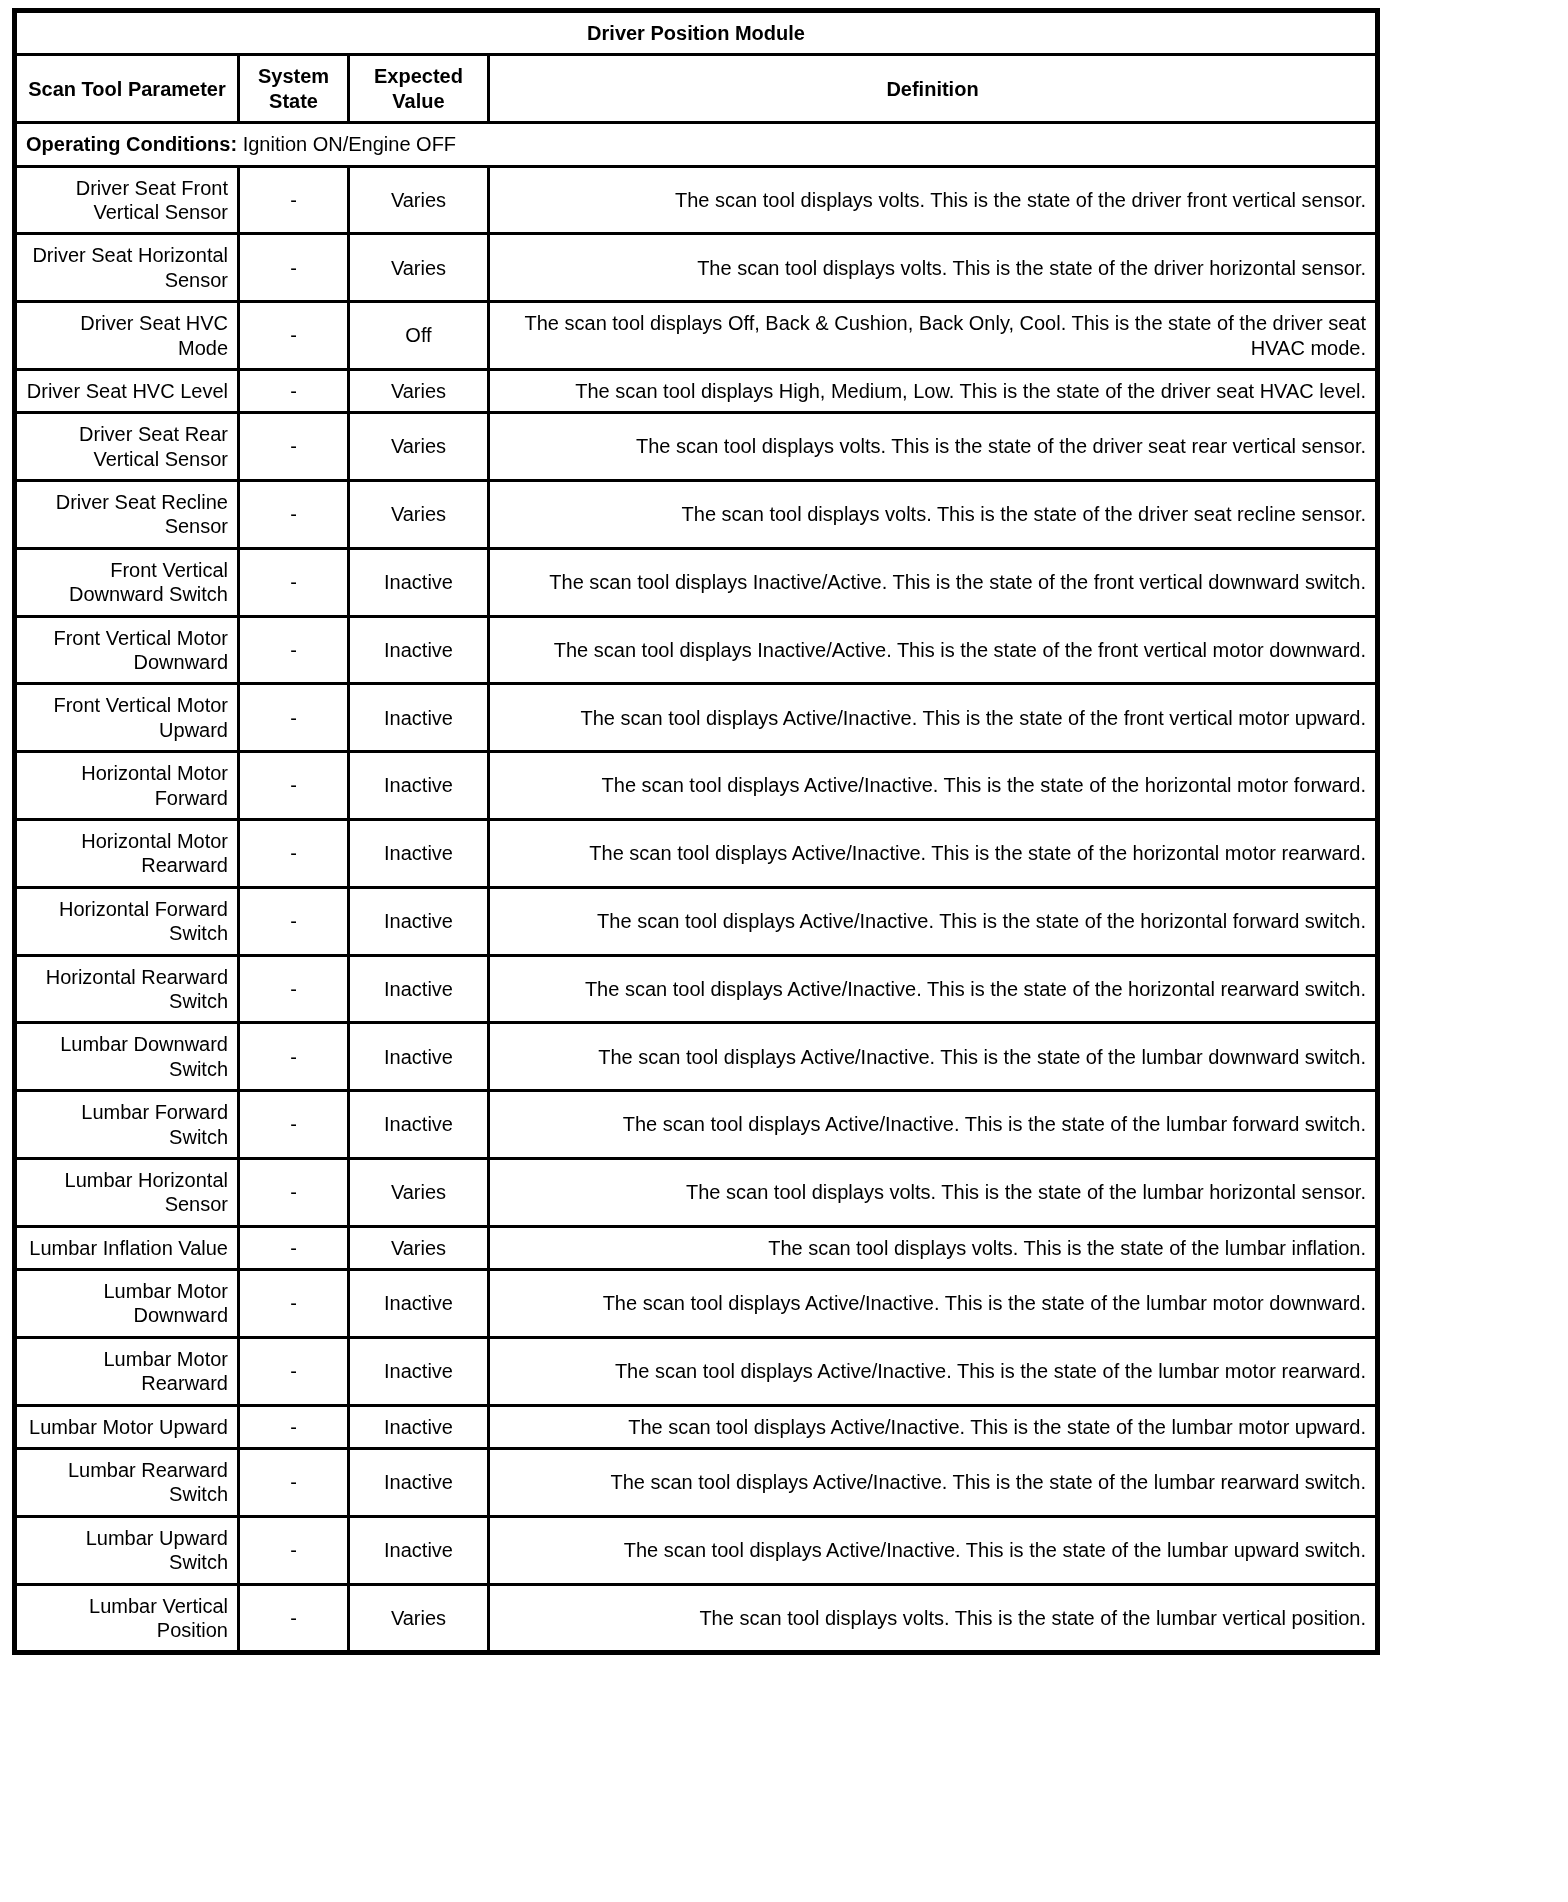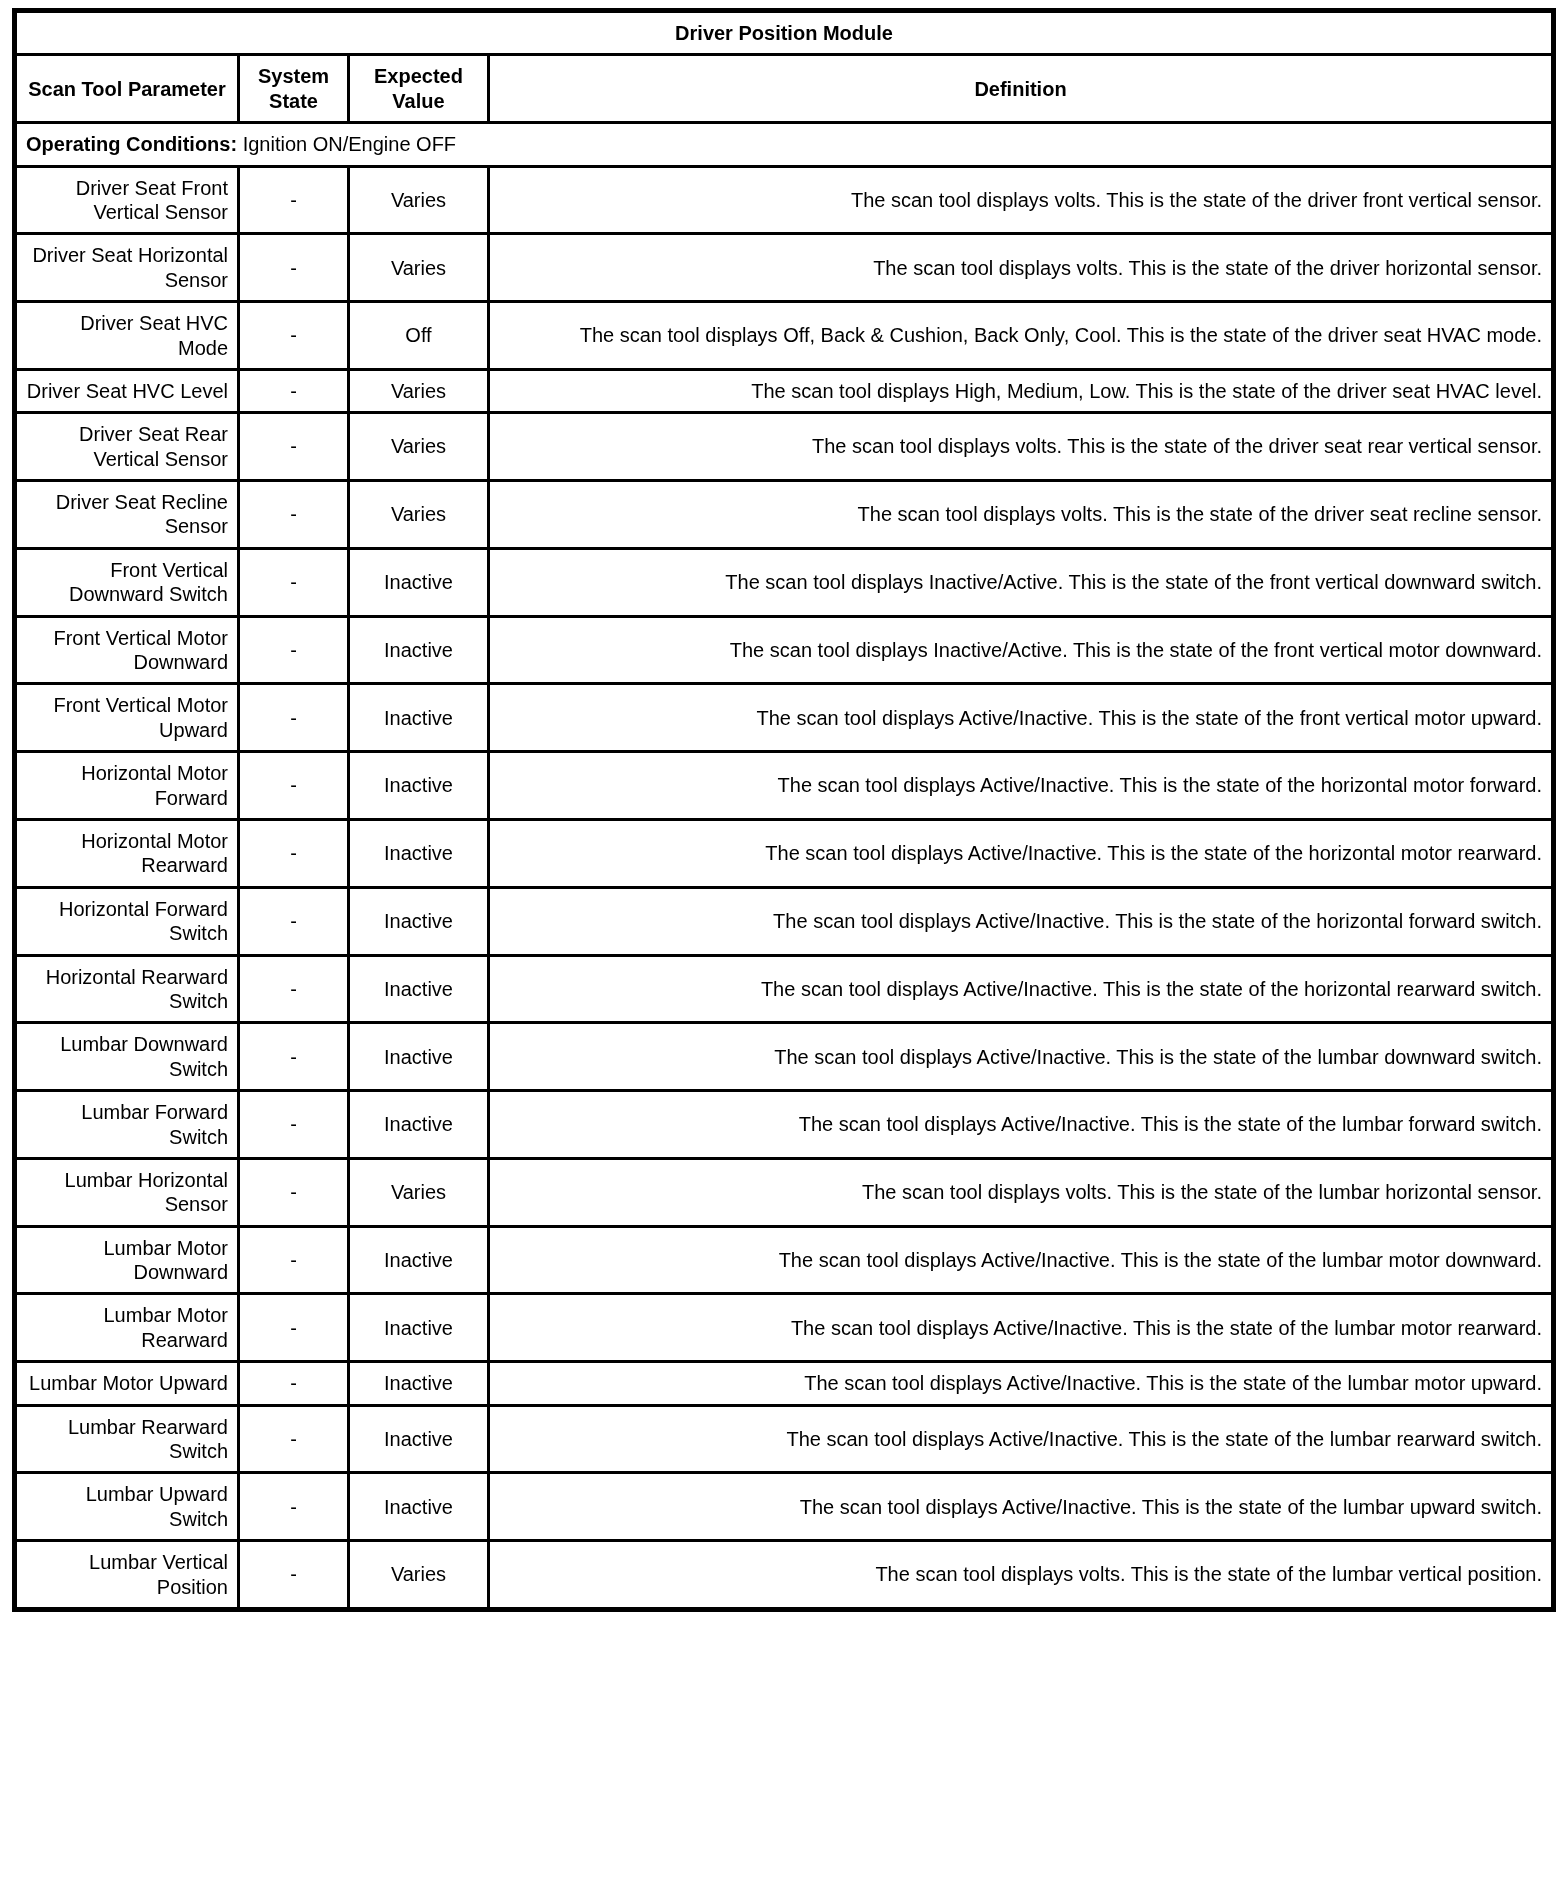--- a/index.html
+++ b/index.html
@@ -8,21 +8,21 @@
     background: #ffffff;
   }
   body {
     padding: 8px 12px;
     font-family: "Liberation Sans", sans-serif;
     color: #000;
   }
   table.param-table {
     border-collapse: collapse;
     table-layout: fixed;
-    width: 1544px;
+    width: 1368px;
     border: 5px solid #000;
     background: #fff;
   }
   .param-table th,
   .param-table td {
     border: 3px solid #000;
     font-family: "Liberation Sans", sans-serif;
     font-size: 20px;
     line-height: 1.22;
     color: #000;
@@ -171,20 +171,26 @@
         <td class="col-expected">Inactive</td>
         <td class="col-definition">The scan tool displays Active/Inactive. This is the state of the lumbar forward switch.</td>
       </tr>
       <tr>
         <td class="col-param">Lumbar Horizontal Sensor</td>
         <td class="col-state">-</td>
         <td class="col-expected">Varies</td>
         <td class="col-definition">The scan tool displays volts. This is the state of the lumbar horizontal sensor.</td>
       </tr>
       <tr>
+        <td class="col-param">Lumbar Inflation Value</td>
+        <td class="col-state">-</td>
+        <td class="col-expected">Varies</td>
+        <td class="col-definition">The scan tool displays volts. This is the state of the lumbar inflation.</td>
+      </tr>
+      <tr>
         <td class="col-param">Lumbar Motor Downward</td>
         <td class="col-state">-</td>
         <td class="col-expected">Inactive</td>
         <td class="col-definition">The scan tool displays Active/Inactive. This is the state of the lumbar motor downward.</td>
       </tr>
       <tr>
         <td class="col-param">Lumbar Motor Rearward</td>
         <td class="col-state">-</td>
         <td class="col-expected">Inactive</td>
         <td class="col-definition">The scan tool displays Active/Inactive. This is the state of the lumbar motor rearward.</td>

